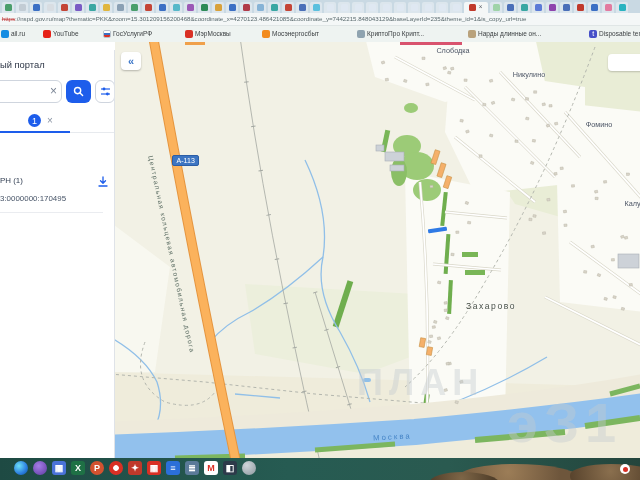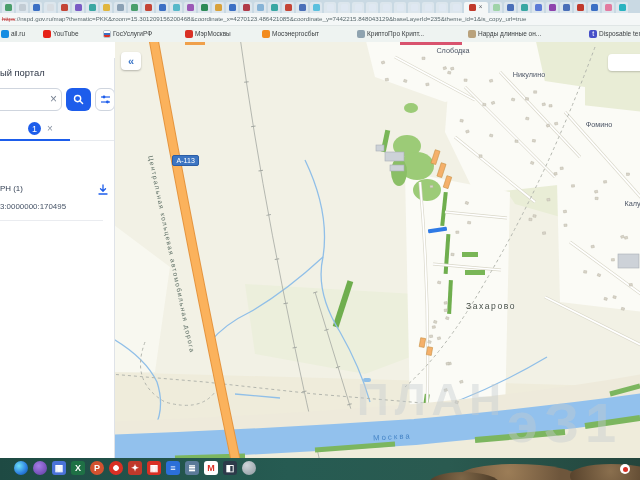--- a/index.html
+++ b/index.html
@@ -28,21 +28,21 @@
   .bm { display:flex; align-items:center; gap:2px; flex:0 0 auto; }
   .bm .ic { width:8px; height:8px; border-radius:2px; flex:0 0 auto; position:relative; overflow:hidden; }
   .bm .lbl { display:inline-block; white-space:nowrap; font-size:10.5px; color:#3c4043;
              transform:scale(.62); transform-origin:0 50%; }
   .flagstripe { position:absolute; left:0; width:100%; height:33.4%; }
 
   
   #page { position:absolute; top:42px; left:0; width:640px; height:416px; background:#fff; }
 
   
-  #sidebar { position:absolute; top:16px; left:0; width:115px; height:416px; background:#fff;
+  #sidebar { position:absolute; top:8px; left:0; width:115px; height:416px; background:#fff;
              border-right:1px solid #dfe3e8; overflow:hidden; }
   .sb-title { position:absolute; top:9px; left:0; font-size:12px; color:#2c3545;
               transform:scale(.78); transform-origin:0 0; white-space:nowrap; }
   .sb-input { position:absolute; top:30px; left:-46px; width:108px; height:23px;
               border:1px solid #cfd5de; border-radius:6px; background:#fff; }
   .sb-clear { position:absolute; top:34px; left:50px; font-size:12px; color:#7a8494; }
   .sb-search { position:absolute; top:30px; left:66px; width:25px; height:23px;
                background:#1d5deb; border-radius:6px; display:flex; align-items:center; justify-content:center; }
   .sb-filter { position:absolute; top:30px; left:95px; width:20px; height:23px;
                background:#fff; border:1px solid #cfd5de; border-radius:6px;
@@ -505,21 +505,21 @@
       <div class="roadname"><span>Центральная кольцевая автомобильная дорога</span></div>
       <div class="riverlabel"><span>Москва</span></div>
       <div id="places">
           <div class="mlabel" style="left: 338px; top: 2px;">Слободка</div>
           <div class="mlabel" style="left: 414px; top: 26px;">Никулино</div>
           <div class="mlabel" style="left: 484px; top: 76px;">Фомино</div>
           <div class="mlabel big" style="left: 376px; top: 258px;">Захарово</div>
           <div class="mlabel" style="left: 520px; top: 155px;">Калуж</div>
         </div>
       <div id="wms">
-          <div class="wm" style="left: 242px; top: 333px; font-size: 44px;">ПЛАН</div>
+          <div class="wm" style="left: 242px; top: 320px; font-size: 36px;">ПЛАН</div>
           <div class="wm" style="left: 392px; top: 348px; font-size: 56px;">эЗ1</div>
         </div>
       <div class="selbar"></div>
     </div>
   </div>
 
   <div id="taskbar">
     <div class="rock" style="right:60px;bottom:-10px;width:120px;height:26px;background:radial-gradient(circle at 40% 30%,#9c7d57,#6e563c 70%);"></div>
     <div class="rock" style="right:-20px;bottom:-8px;width:90px;height:24px;background:radial-gradient(circle at 45% 30%,#8a6f4e,#5a452e 75%);"></div>
     <div class="rock" style="right:140px;bottom:-14px;width:70px;height:22px;background:radial-gradient(circle at 45% 30%,#7e6647,#52402b 75%);"></div>

